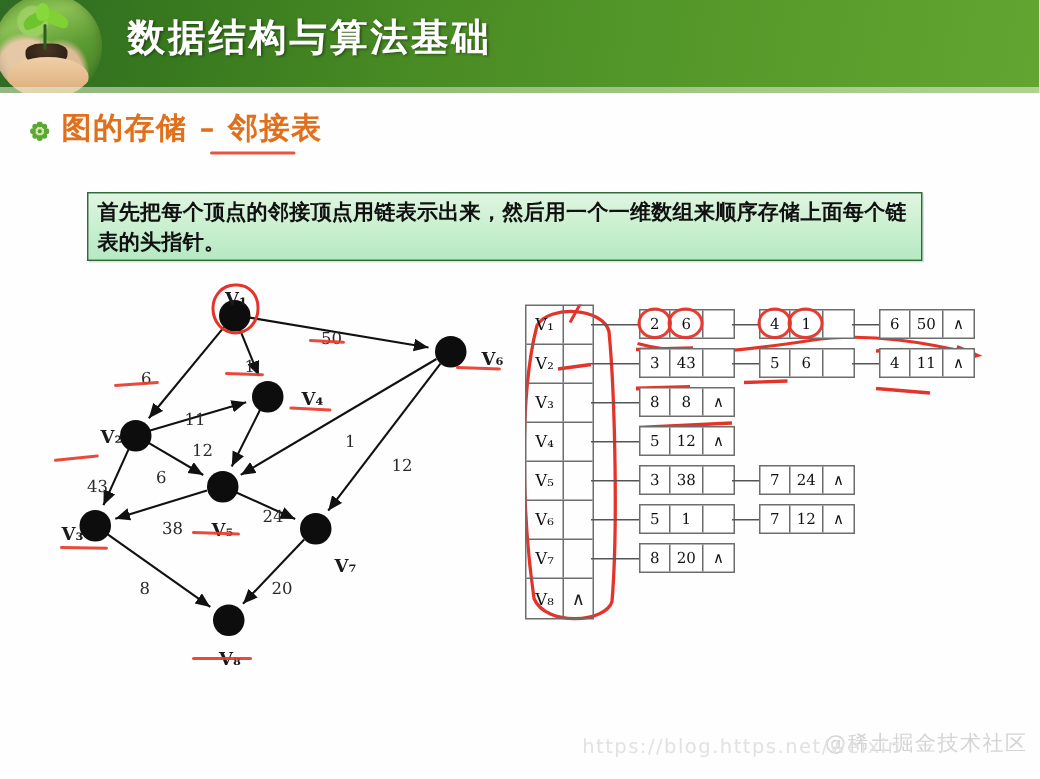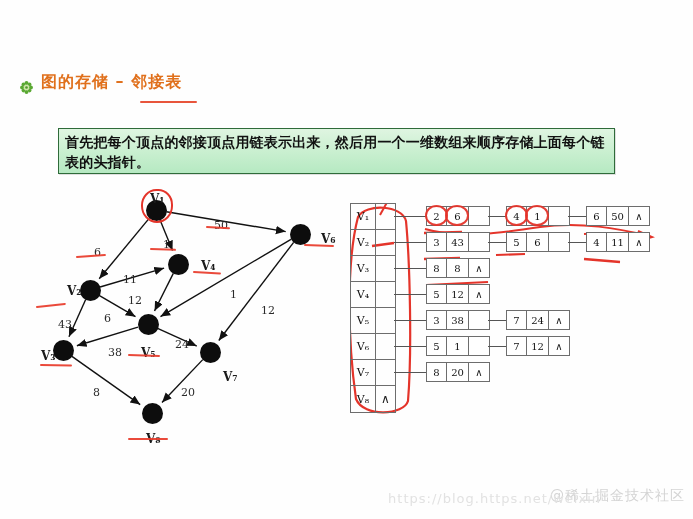--- a/index.html
+++ b/index.html
@@ -44,21 +44,21 @@
     text-shadow:1px 1px 2px rgba(0,0,0,.45);
   }
 
   
   .sec-bullet{
     position:absolute;left:20px;top:81px;width:13px;height:13px;
   }
   .sec-title{
     position:absolute;left:41px;top:72px;
     font-family:"DejaVu Serif","Liberation Serif",serif;
-    font-size:16px;font-weight:bold;color:#e0701c;letter-spacing:1px;
+    font-size:20px;font-weight:bold;color:#e0701c;letter-spacing:1px;
   }
   .sec-underline{
     position:absolute;left:140px;top:101px;width:57px;height:2px;background:#e8553c;border-radius:2px;
   }
 
   
   .callout{
     position:absolute;left:58px;top:128px;width:557px;height:46px;
     background:linear-gradient(180deg,#dff5e1 0%,#c8efcf 55%,#b6e9c2 100%);
     border:1px solid #2f6b3a;box-sizing:border-box;
@@ -128,20 +128,31 @@
     position:absolute;right:92px;bottom:13px;
     font-family:"DejaVu Sans","Liberation Sans",sans-serif;
     font-size:13px;color:#e2e2e2;letter-spacing:1px;white-space:nowrap;
   }
 </style>
 </head>
 <body>
 
 <div id="slide">
 
+  <div class="banner">
+    <div class="banner-photo">
+      <div class="plant-soil"></div>
+      <div class="plant-stem"></div>
+      <div class="plant-leafL"></div>
+      <div class="plant-leafR"></div>
+      <div class="plant-leafT"></div>
+      <div class="plant-hand"></div>
+    </div>
+    <div class="banner-title">数据结构与算法基础</div>
+  </div>
 
   <svg class="sec-bullet" viewBox="0 0 20 20">
     <g fill="#5aa832">
       <circle cx="10" cy="3.2" r="3.1"></circle>
         <circle cx="10" cy="16.8" r="3.1"></circle>
       <circle cx="3.2" cy="10" r="3.1"></circle>
         <circle cx="16.8" cy="10" r="3.1"></circle>
       <circle cx="5.2" cy="5.2" r="2.8"></circle>
         <circle cx="14.8" cy="5.2" r="2.8"></circle>
       <circle cx="5.2" cy="14.8" r="2.8"></circle>

